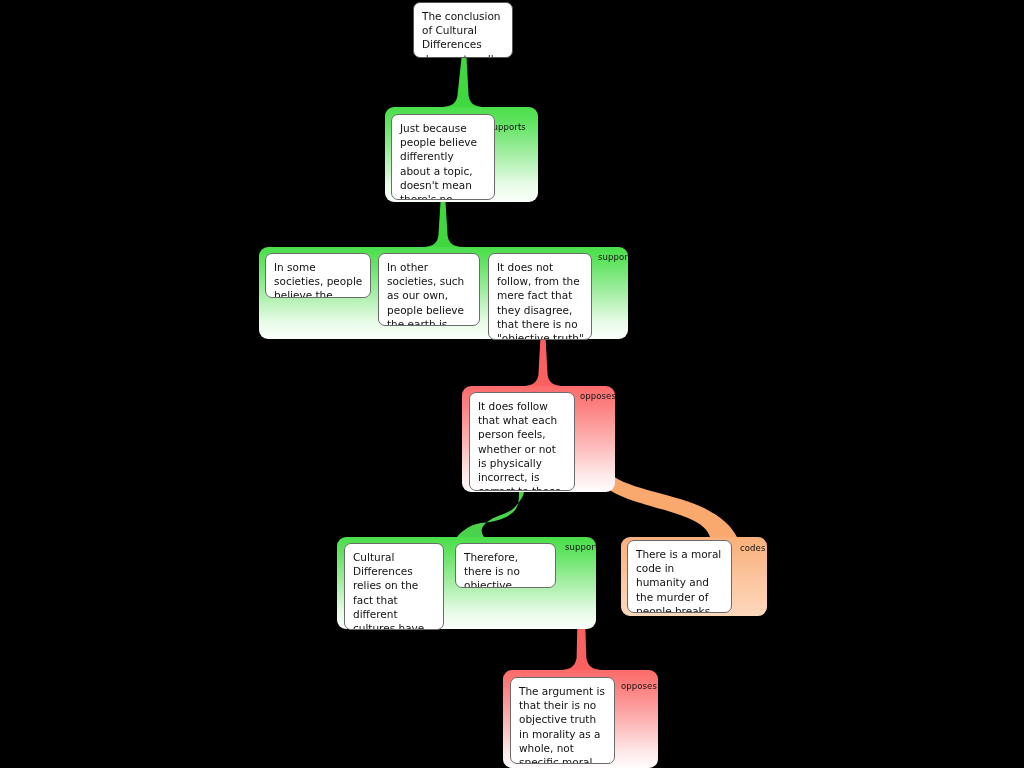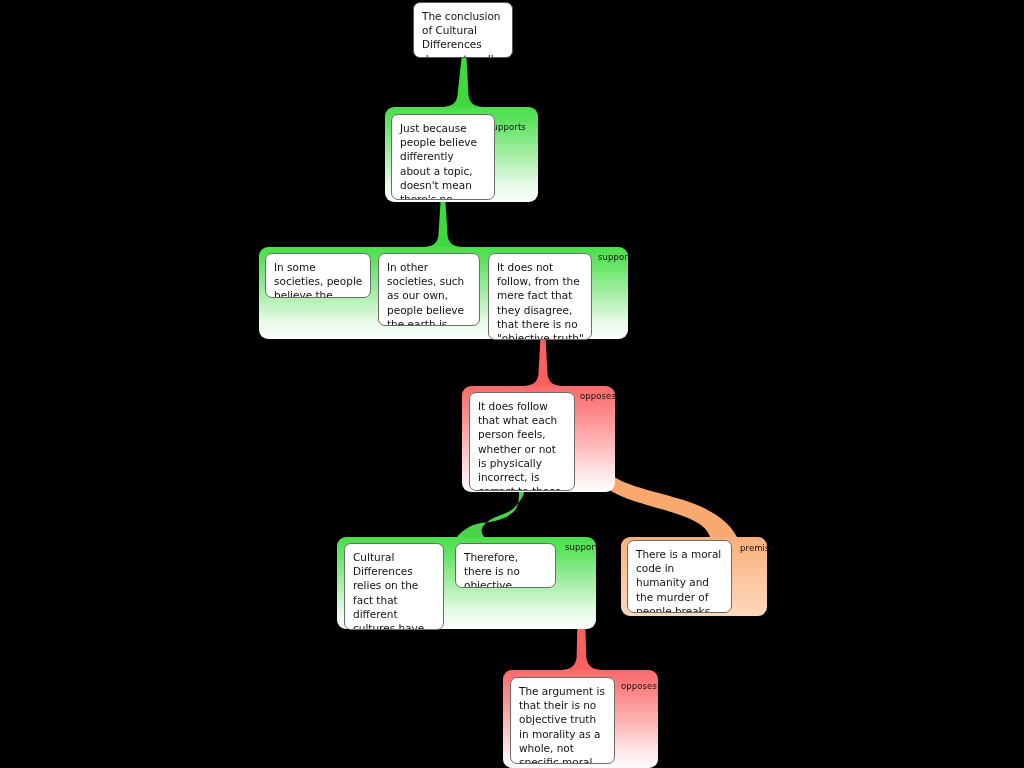--- a/index.html
+++ b/index.html
@@ -118,21 +118,21 @@
   <div class="rel-label" style="left:565px;top:542px;">support</div>
   <div class="node" style="left:344px;top:543px;width:100px;height:87px;">
     <span>Cultural Differences relies on the fact that different cultures have different moral codes.</span>
   </div>
   <div class="node" style="left:455px;top:543px;width:101px;height:45px;">
     <span>Therefore, there is no objective "truth" in their morality.</span>
   </div>
 
   <div class="container orange" style="left:621px;top:537px;width:146px;height:79px;">
   </div>
-  <div class="rel-label" style="left:740px;top:543px;">premise</div>
+  <div class="rel-label" style="left:740px;top:543px;">codes</div>
   <div class="node" style="left:627px;top:540px;width:105px;height:73px;">
     <span>There is a moral code in humanity and the murder of people breaks that code.</span>
   </div>
 
   <div class="container red" style="left:503px;top:670px;width:155px;height:98px;">
   </div>
   <div class="rel-label" style="left:621px;top:681px;">opposes</div>
   <div class="node" style="left:510px;top:677px;width:105px;height:87px;">
     <span>The argument is that their is no objective truth in morality as a whole, not specific moral codes.</span>
   </div>

